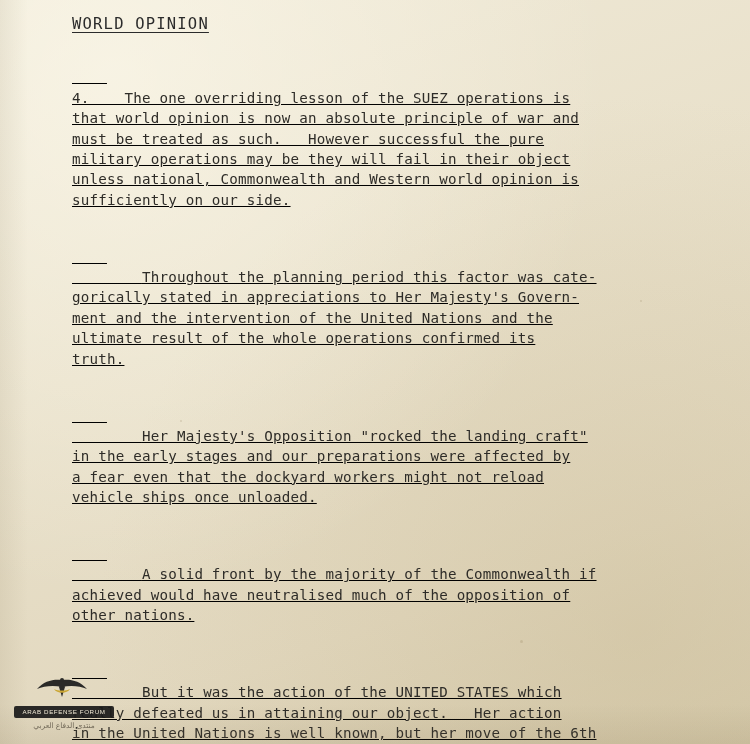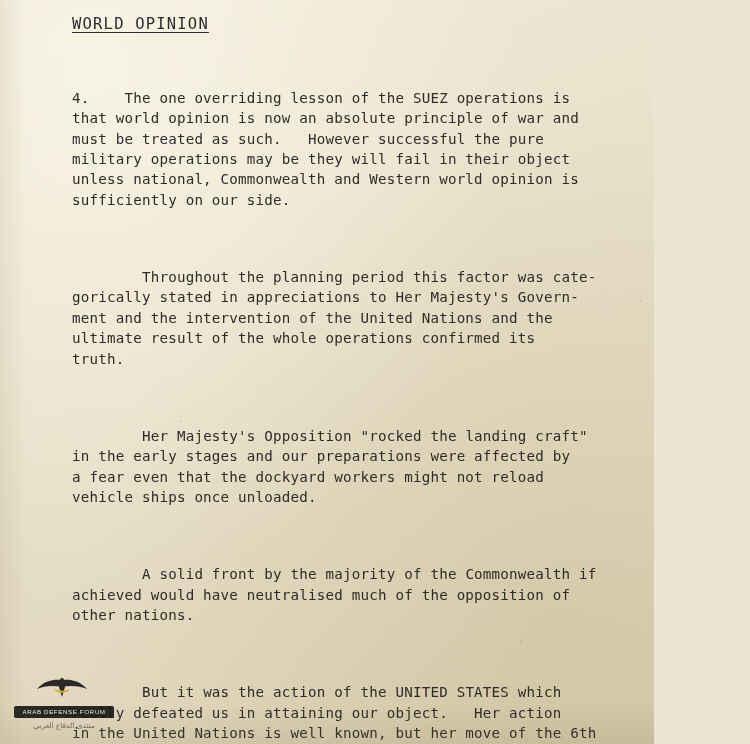--- a/index.html
+++ b/index.html
@@ -8,28 +8,29 @@
   }
   body {
     width: 750px;
     height: 744px;
     background: #ece5d2;
     font-family: "DejaVu Sans Mono", monospace;
     overflow: hidden;
   }
   .page {
     position: relative;
-    width: 654px;
+    width: 750px;
     height: 744px;
     background:
       radial-gradient(ellipse at 15% 10%, rgba(255,252,240,0.55) 0%, rgba(255,252,240,0) 55%),
       radial-gradient(ellipse at 85% 85%, rgba(196,180,140,0.35) 0%, rgba(196,180,140,0) 60%),
       linear-gradient(160deg, #f0ead8 0%, #e9e1cb 40%, #e2d8bf 75%, #d8cdb0 100%);
     box-sizing: border-box;
     padding: 14px 40px 0 72px;
+    text-decoration: underline;
   }
   .page:before {
     content: "";
     position: absolute;
     left: 0; top: 0; right: 0; bottom: 0;
     pointer-events: none;
     background:
       linear-gradient(90deg, rgba(120,105,70,0.10) 0px, rgba(120,105,70,0.0) 28px),
       linear-gradient(0deg, rgba(120,105,70,0.12) 0px, rgba(120,105,70,0.0) 40px);
   }

